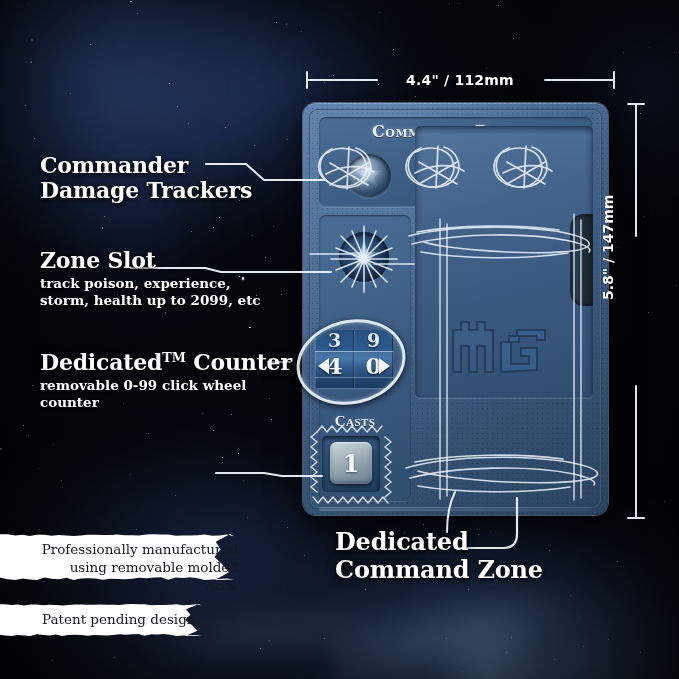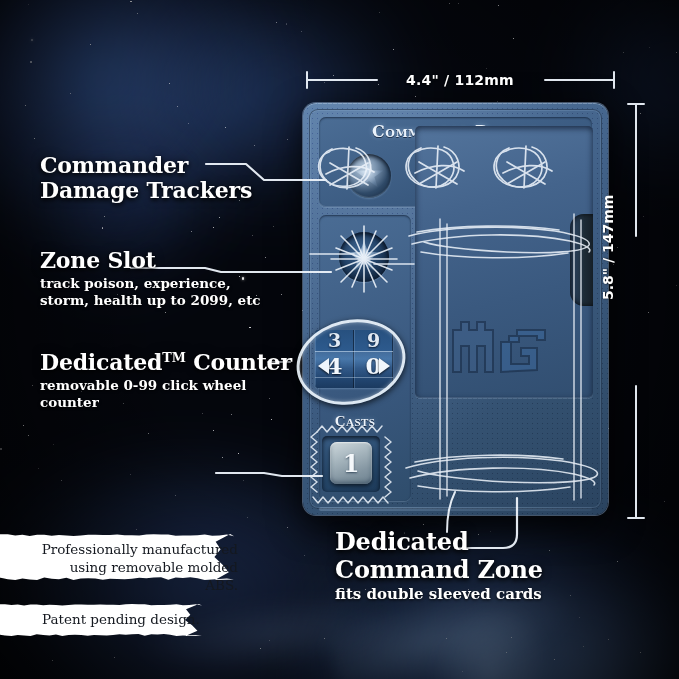--- a/index.html
+++ b/index.html
@@ -515,21 +515,20 @@
       <div>counter</div>
     </div>
   </div>
 
 
   <div class="callout" id="co-cz">
     <div class="co-head">
       <div>Dedicated</div>
       <div>Command Zone</div>
     </div>
-    <div class="co-sub">fits double sleeved cards</div>
   </div>
 
   <div class="banner" id="ban1" style="clip-path: polygon(0% 5%, 2.9% 3.5%, 5.9% 0.5%, 8.8% 0.7%, 11.8% 3%, 14.7% 1.9%, 17.6% 4.6%, 20.6% 1.8%, 23.5% 1.8%, 26.5% 3.6%, 29.4% 2.4%, 32.4% 3.2%, 35.3% 4.6%, 38.2% 3.1%, 41.2% 1.9%, 44.1% 1.4%, 47.1% 2.2%, 50% 2.4%, 52.9% 1.3%, 55.9% 2.7%, 58.8% 2.5%, 61.8% 3.1%, 64.7% 1.1%, 67.6% 0.3%, 70.6% 0.9%, 73.5% 1%, 76.5% 3.7%, 79.4% 3%, 82.4% 3.1%, 85.3% 2.6%, 88.2% 0.9%, 91.2% 3.8%, 94.1% 3.4%, 97.1% 1%, 100% 4.8%, 98.5% 0%, 92.6% 16.7%, 94.6% 33.3%, 92.1% 50%, 95.4% 66.7%, 97.9% 83.3%, 92.3% 100%, 100% 99.1%, 97.1% 96.7%, 94.1% 97.6%, 91.2% 98.8%, 88.2% 99.9%, 85.3% 96.3%, 82.4% 94.1%, 79.4% 95.7%, 76.5% 94.8%, 73.5% 99.4%, 70.6% 94%, 67.6% 94.4%, 64.7% 96.3%, 61.8% 94.9%, 58.8% 97.1%, 55.9% 98.3%, 52.9% 97.7%, 50% 97.2%, 47.1% 99.2%, 44.1% 96.7%, 41.2% 96.3%, 38.2% 96.6%, 35.3% 99.9%, 32.4% 95.1%, 29.4% 98.4%, 26.5% 97.2%, 23.5% 94.8%, 20.6% 99.9%, 17.6% 98.7%, 14.7% 96.8%, 11.8% 99.9%, 8.8% 98.4%, 5.9% 95.3%, 2.9% 94.6%, 0% 97.2%);"></div>
   <div class="banner-txt" id="ban1-txt">
     <div>Professionally manufactured</div>
     <div>using removable molded ABS.</div>
   </div>
   <div class="banner" id="ban2" style="clip-path: polygon(0% 5%, 2.9% 3.5%, 5.9% 0.5%, 8.8% 0.7%, 11.8% 3%, 14.7% 1.9%, 17.6% 4.6%, 20.6% 1.8%, 23.5% 1.8%, 26.5% 3.6%, 29.4% 2.4%, 32.4% 3.2%, 35.3% 4.6%, 38.2% 3.1%, 41.2% 1.9%, 44.1% 1.4%, 47.1% 2.2%, 50% 2.4%, 52.9% 1.3%, 55.9% 2.7%, 58.8% 2.5%, 61.8% 3.1%, 64.7% 1.1%, 67.6% 0.3%, 70.6% 0.9%, 73.5% 1%, 76.5% 3.7%, 79.4% 3%, 82.4% 3.1%, 85.3% 2.6%, 88.2% 0.9%, 91.2% 3.8%, 94.1% 3.4%, 97.1% 1%, 100% 4.8%, 98.5% 0%, 92.6% 16.7%, 94.6% 33.3%, 92.1% 50%, 95.4% 66.7%, 97.9% 83.3%, 92.3% 100%, 100% 99.1%, 97.1% 96.7%, 94.1% 97.6%, 91.2% 98.8%, 88.2% 99.9%, 85.3% 96.3%, 82.4% 94.1%, 79.4% 95.7%, 76.5% 94.8%, 73.5% 99.4%, 70.6% 94%, 67.6% 94.4%, 64.7% 96.3%, 61.8% 94.9%, 58.8% 97.1%, 55.9% 98.3%, 52.9% 97.7%, 50% 97.2%, 47.1% 99.2%, 44.1% 96.7%, 41.2% 96.3%, 38.2% 96.6%, 35.3% 99.9%, 32.4% 95.1%, 29.4% 98.4%, 26.5% 97.2%, 23.5% 94.8%, 20.6% 99.9%, 17.6% 98.7%, 14.7% 96.8%, 11.8% 99.9%, 8.8% 98.4%, 5.9% 95.3%, 2.9% 94.6%, 0% 97.2%);"></div>
   <div class="banner-txt" id="ban2-txt">Patent pending design.</div>
 

